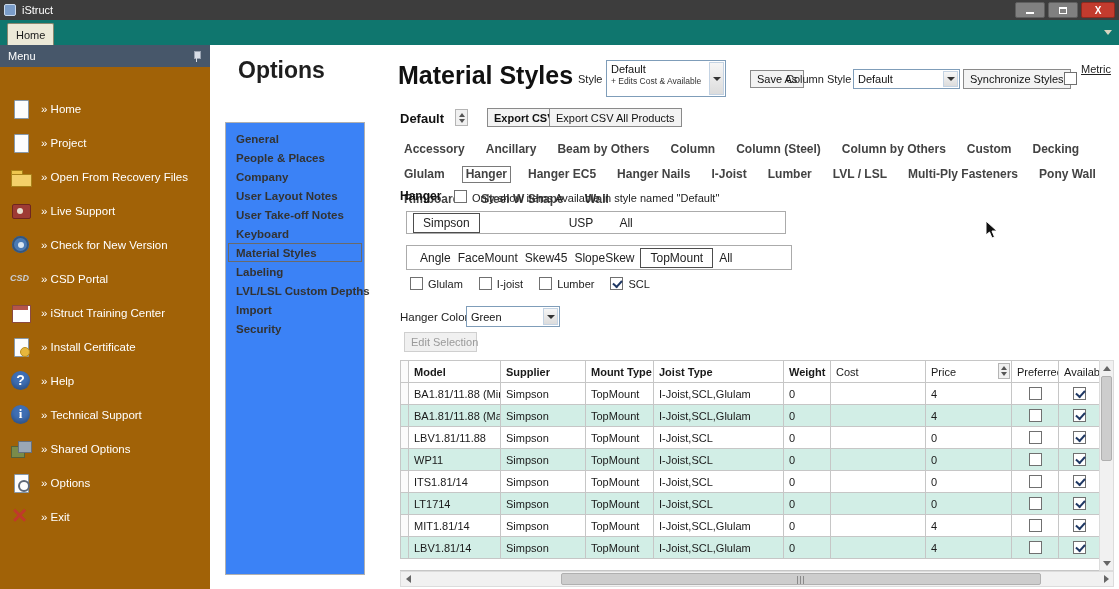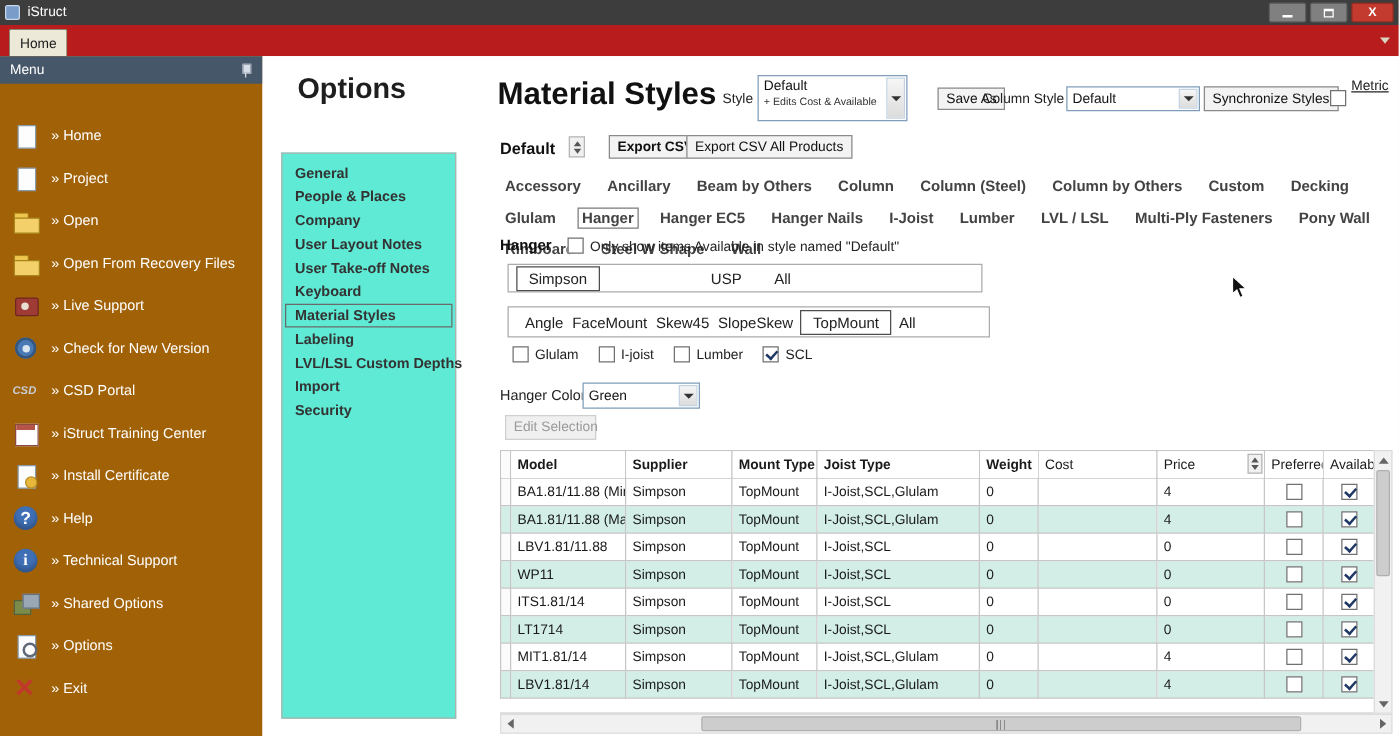--- a/index.html
+++ b/index.html
@@ -10,21 +10,21 @@
   
   .titlebar { position:absolute; left:0; top:0; width:100%; height:20px; background:#3d3d3d; display:flex; align-items:center; color:#fff; font-size:11px; }
   .app-icon { width:12px; height:12px; margin:0 6px 0 4px; background:#7a9cc8; border:1px solid #c9d8ea; border-radius:2px; flex:none; }
   .win-btns { margin-left:auto; display:flex; height:16px; margin-right:4px; gap:3px; }
   .win-btn { width:30px; height:16px; background:#808080; border:1px solid #5e5e5e; border-radius:2px; display:flex; align-items:center; justify-content:center; color:#fff; font-size:10px; font-weight:bold; }
   .win-btn.close { width:34px; background:#c23b2e; border-color:#8e2a20; }
   .glyph-min { width:8px; height:2px; background:#fff; margin-top:6px; }
   .glyph-max { width:8px; height:7px; border:1px solid #fff; border-top-width:2px; }
 
   
-  .tabstrip { position:absolute; left:0; top:20px; width:100%; height:25px; background:#b91c1c; }
+  .tabstrip { position:absolute; left:0; top:20px; width:100%; height:25px; background:#0f766e; }
   .home-tab { position:absolute; left:7px; top:3px; min-width:40px; height:22px; background:#ece9d8; border:1px solid #8a8870; border-bottom:none; border-radius:2px 2px 0 0; display:flex; align-items:center; justify-content:center; font-size:11px; color:#1a1a1a; padding:0 8px; }
   .strip-caret { position:absolute; right:7px; top:10px; width:0; height:0; border:4px solid transparent; border-top:5px solid #d8d5c0; }
 
   
   .content { position:absolute; left:0; top:45px; width:1119px; height:544px; background:#fff; }
 
   
   .sidebar { position:absolute; left:0; top:0; width:210px; height:544px; background:#a16207; }
   .menu-header { height:22px; background:#47576a; color:#fff; font-size:11px; display:flex; align-items:center; padding:0 8px; }
   .pin { margin-left:auto; width:10px; height:12px; position:relative; }
@@ -51,21 +51,21 @@
   .ic-help::before, .ic-technical-support::before { content:""; position:absolute; left:1px; top:1px; width:19px; height:19px; background:#3f6fb5; border-radius:50%; box-shadow:inset 0 -3px 4px rgba(0,0,0,.25); }
   .ic-help::after { content:"?"; position:absolute; left:0; top:2px; width:21px; text-align:center; color:#fff; font-weight:bold; font-size:14px; }
   .ic-technical-support::after { content:"i"; position:absolute; left:0; top:2px; width:21px; text-align:center; color:#fff; font-weight:bold; font-size:13px; font-family:"Liberation Serif", serif; }
   .ic-shared-options::before { content:""; position:absolute; left:1px; top:8px; width:12px; height:10px; background:#7a8b4a; border:1px solid #55613a; }
   .ic-shared-options::after { content:""; position:absolute; left:8px; top:3px; width:12px; height:10px; background:#9aa7b5; border:1px solid #66707c; }
   .ic-exit::before { content:"\00d7"; position:absolute; left:2px; top:-6px; font-size:26px; font-weight:bold; color:#c0392b; }
 
   
   .main { position:absolute; left:210px; top:0; width:909px; height:544px; background:#fff; }
   .options-title { position:absolute; left:28px; top:12px; font-size:23px; font-weight:bold; color:#1e1e1e; }
-  .options-list { position:absolute; left:15px; top:77px; width:140px; height:453px; border:1px solid #b0b0b0; background:#5eead4; padding-top:6px; }
+  .options-list { position:absolute; left:15px; top:77px; width:140px; height:453px; border:1px solid #b0b0b0; background:#3b82f6; padding-top:6px; }
   .opt-item { height:19px; line-height:19px; padding-left:7px; margin:0 2px; font-size:11.5px; font-weight:bold; color:#333; border:1px solid transparent; white-space:nowrap; }
   .opt-item.selected { border-color:#6a6a6a; }
 
   .ms-title { position:absolute; left:188px; top:16px; font-size:25px; font-weight:bold; color:#111; }
   .lbl { position:absolute; font-size:11px; color:#222; white-space:nowrap; }
 
   .combo { position:absolute; background:#fff; border:1px solid #7f9db9; }
   .combo-line1 { font-size:11px; color:#111; padding:2px 18px 0 4px; line-height:12px; white-space:nowrap; }
   .combo-line2 { font-size:8.5px; color:#333; padding:1px 18px 0 4px; white-space:nowrap; }
   .arrow-btn { position:absolute; right:1px; top:1px; bottom:1px; width:15px; background:linear-gradient(#f6f6f6,#dcdcdc); border:1px solid #c4d3e3; display:flex; align-items:center; justify-content:center; }
@@ -184,24 +184,20 @@
         <span class="pin"></span>
       </div>
       <div class="side-items">
         <div class="side-item">
             <span class="icon ic-home-page"></span>
             <span class="side-label">» Home</span>
           </div>
           <div class="side-item">
             <span class="icon ic-project-page"></span>
             <span class="side-label">» Project</span>
-          </div>
-          <div class="side-item">
-            <span class="icon ic-open-folder"></span>
-            <span class="side-label">» Open</span>
           </div>
           <div class="side-item">
             <span class="icon ic-recovery-folder"></span>
             <span class="side-label">» Open From Recovery Files</span>
           </div>
           <div class="side-item">
             <span class="icon ic-live-support"></span>
             <span class="side-label">» Live Support</span>
           </div>
           <div class="side-item">

